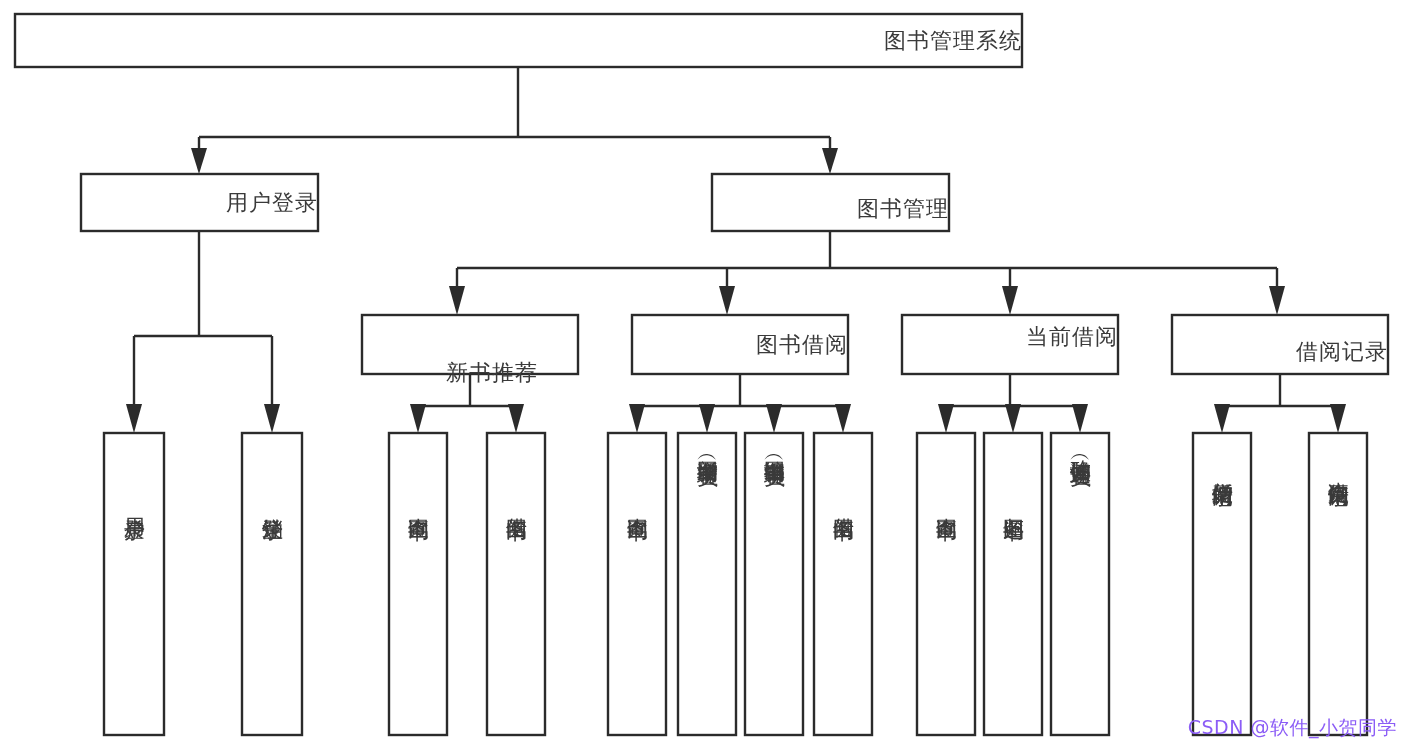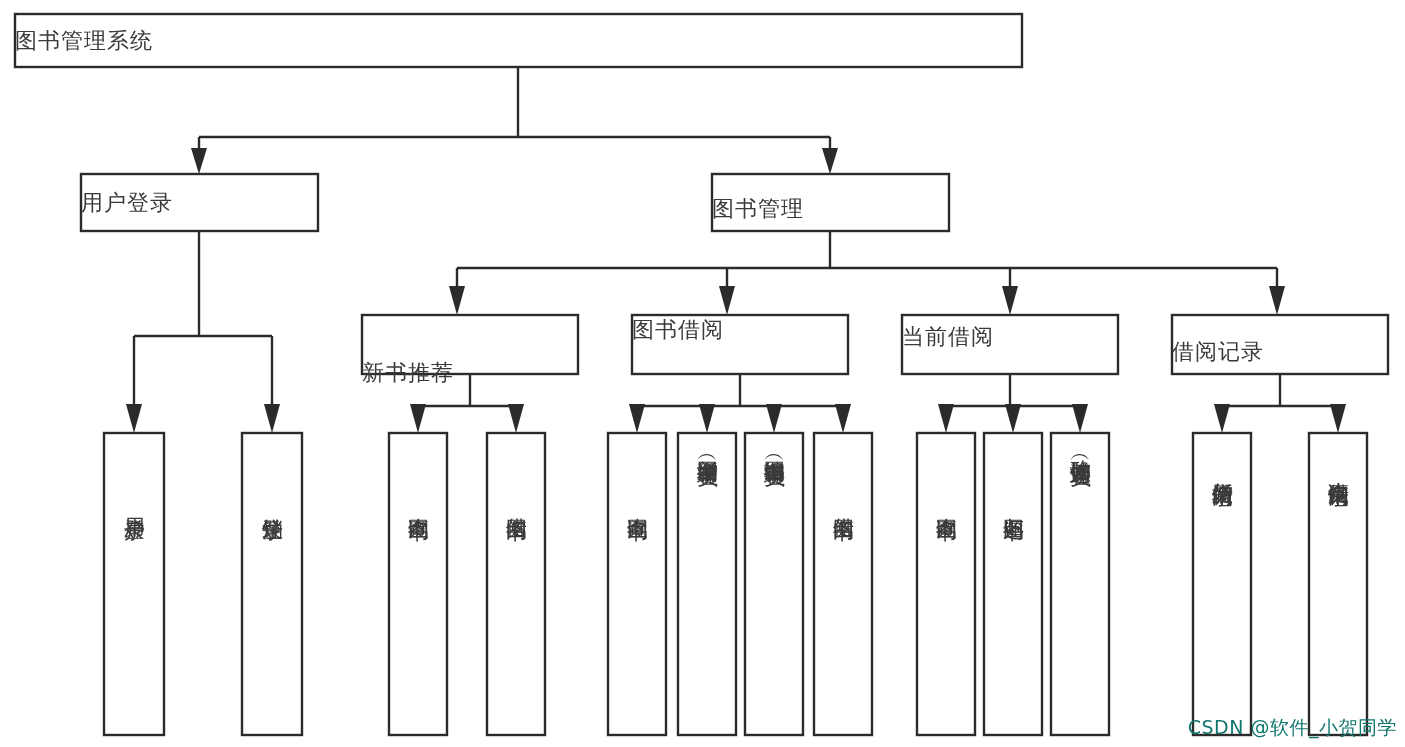--- a/index.html
+++ b/index.html
@@ -54,38 +54,38 @@
     font-size: 21px;
     line-height: 1;
     letter-spacing: 1px;
     color: #3a3a3a;
     white-space: nowrap;
   }
   .hlabel-holder {
     position: absolute;
     display: flex;
     align-items: center;
-    justify-content: flex-start;
+    justify-content: flex-end;
     pointer-events: none;
     border-radius: 12px;
   }
   .hlabel-text {
     font-family: "DejaVu Sans", "Liberation Sans", sans-serif;
     font-size: 22px;
     color: #3a3a3a;
     white-space: nowrap;
     letter-spacing: 1px;
   }
   .watermark {
     position: absolute;
     right: 8px;
     bottom: 6px;
     font-family: "DejaVu Sans", "Liberation Sans", sans-serif;
     font-size: 19px;
-    color: #0f766e;
+    color: #8b5cf6;
     white-space: nowrap;
     letter-spacing: 0.5px;
   }
 </style>
 </head>
 <body>
 
 <div id="canvas-wrap">
 
   <svg class="diagram" viewBox="0 0 1405 747">
@@ -182,21 +182,21 @@
   <div class="hlabel-holder" style="left:81px; top:174px; width:237px; height:57px;">
     <span class="hlabel-text">用户登录</span>
   </div>
   <div class="hlabel-holder" style="left:712px; top:174px; width:237px; height:70px;">
     <span class="hlabel-text">图书管理</span>
   </div>
 
   <div class="hlabel-holder" style="left:362px; top:315px; width:176px; height:59px;margin-top:28px;">
     <span class="hlabel-text">新书推荐</span>
   </div>
-  <div class="hlabel-holder" style="left:632px; top:300px; width:216px; height:59px;">
+  <div class="hlabel-holder" style="left:632px; top:315px; width:216px; height:59px;">
     <span class="hlabel-text">图书借阅</span>
   </div>
   <div class="hlabel-holder" style="left:902px; top:315px; width:216px; height:43px;">
     <span class="hlabel-text">当前借阅</span>
   </div>
   <div class="hlabel-holder" style="left:1172px; top:315px; width:216px; height:74px;">
     <span class="hlabel-text">借阅记录</span>
   </div>
 
   <div class="vlabel-holder" style="left:104px; top:433px; width:60px; height:302px; padding-top:68px;">

